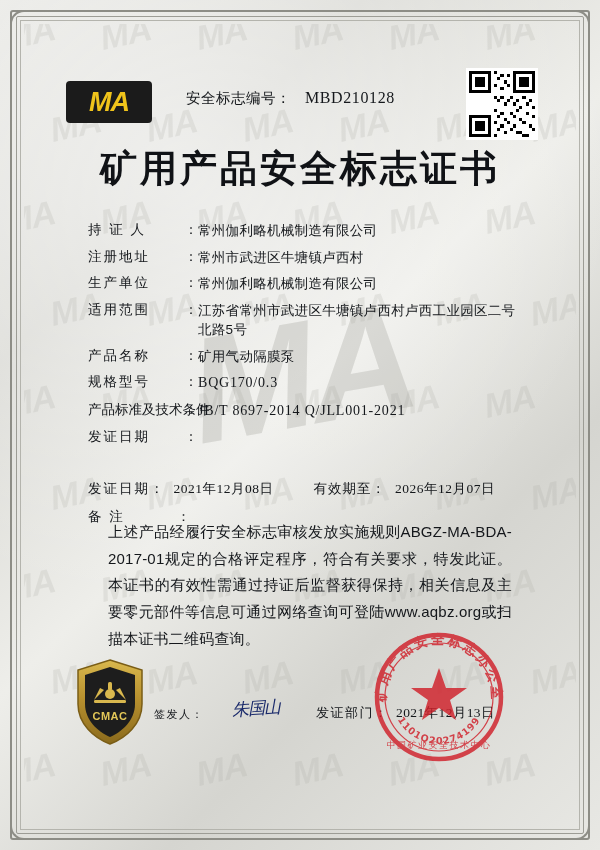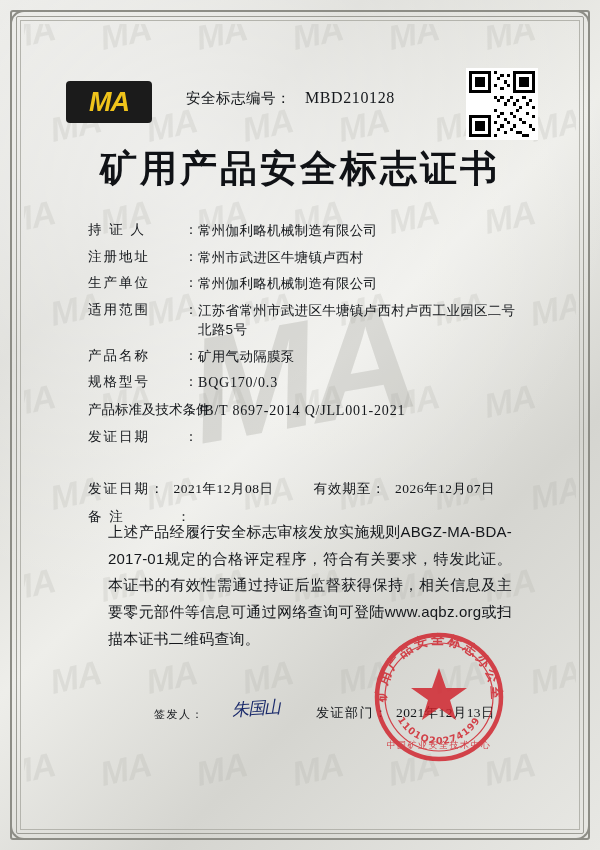--- a/index.html
+++ b/index.html
@@ -395,20 +395,41 @@
       <span>：</span>
       <span class="v2">2026年12月07日</span>
     </div>
 
     <div class="remark-row">
       <span>备    注</span><span class="sep">：</span>
     </div>
 
     <div class="note">上述产品经履行安全标志审核发放实施规则ABGZ-MA-BDA-2017-01规定的合格评定程序，符合有关要求，特发此证。本证书的有效性需通过持证后监督获得保持，相关信息及主要零元部件等信息可通过网络查询可登陆www.aqbz.org或扫描本证书二维码查询。</div>
 
+    <div class="shield">
+      <svg width="72" height="88" viewBox="0 0 72 88">
+        <defs>
+          <linearGradient id="gshield" x1="0" y1="0" x2="0" y2="1">
+            <stop offset="0" stop-color="#d9b84e"></stop>
+            <stop offset="0.45" stop-color="#b8912f"></stop>
+            <stop offset="1" stop-color="#8a6a1c"></stop>
+          </linearGradient>
+        </defs>
+        <path d="M36 2 L68 12 L68 46 C68 66 52 80 36 86 C20 80 4 66 4 46 L4 12 Z" fill="url(#gshield)" stroke="#7a5d16" stroke-width="1.5"></path>
+        <path d="M36 9 L61 17 L61 46 C61 62 48 74 36 79 C24 74 11 62 11 46 L11 17 Z" fill="#1d1d1d"></path>
+        <g fill="#d9b84e">
+          <circle cx="36" cy="36" r="5"></circle>
+          <rect x="20" y="42" width="32" height="3" rx="1.2"></rect>
+          <path d="M20 42 L26 30 L30 32 Z"></path>
+          <path d="M52 42 L46 30 L42 32 Z"></path>
+          <rect x="34" y="24" width="4" height="8" rx="1.5"></rect>
+        </g>
+        <text x="36" y="62" text-anchor="middle" font-family="Liberation Sans, sans-serif" font-size="11" font-weight="bold" fill="#e3c758" letter-spacing="0.5">CMAC</text>
+      </svg>
+    </div>
 
     <div class="sign">签发人：</div>
     <div class="sign-name">朱国山</div>
     <div class="issuer">发证部门：</div>
     <div class="issue-date">2021年12月13日</div>
 
     <div class="seal">
       <svg width="150" height="150" viewBox="0 0 150 150">
         <defs>
           <path id="arcTop" d="M 22 75 A 53 53 0 0 1 128 75"></path>

